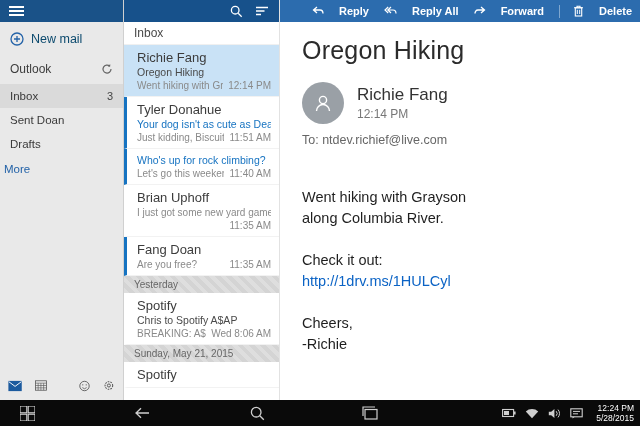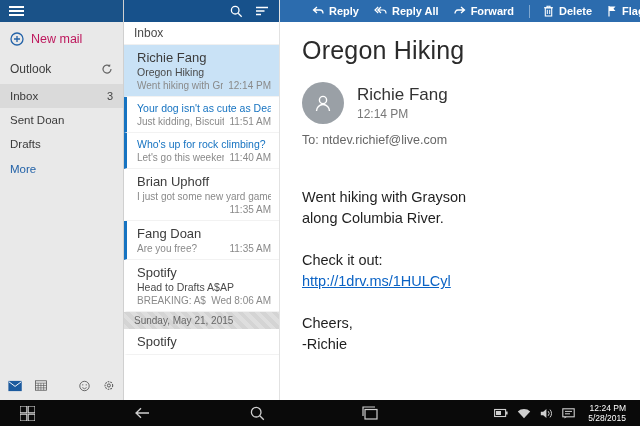--- a/index.html
+++ b/index.html
@@ -5,26 +5,26 @@
   * { margin:0; padding:0; box-sizing:border-box; }
   html,body { width:640px; height:426px; overflow:hidden; background:#000;
     font-family:"Liberation Sans", sans-serif; -webkit-font-smoothing:antialiased; }
   .app { width:640px; height:400px; display:flex; background:#fff; }
 
   
   .sidebar { width:124px; background:#e9e9e9; display:flex; flex-direction:column; border-right:1px solid #d0d0d0; }
   .sidebar-top { height:22px; background:#1a5288; display:flex; align-items:center; padding-left:9px; }
   .hamburger { width:15px; display:flex; flex-direction:column; gap:2px; cursor:pointer; }
   .hamburger span { display:block; height:2px; background:#fff; }
-  .newmail { display:flex; align-items:center; gap:7px; padding:10px 10px 8px 10px; color:#be185d; font-size:12.5px; cursor:pointer; }
+  .newmail { display:flex; align-items:center; gap:7px; padding:10px 10px 8px 10px; color:#0c4a6e; font-size:12.5px; cursor:pointer; }
   .acct-row { display:flex; align-items:center; justify-content:space-between; padding:8px 10px; font-size:12px; color:#3d3d3d;gap:40px; }
   .folder { display:flex; align-items:center; justify-content:space-between; padding:6px 10px; font-size:11.5px; color:#3a3a3a; cursor:pointer; }
   .folder.selected { background:#dadada; }
   .folder .count { font-size:11px; color:#444; }
-  .more-link { padding:7px 10px; font-size:11.5px; color:#2463a8; cursor:pointer; }
+  .more-link { padding:7px 4px; font-size:11.5px; color:#2463a8; cursor:pointer; }
   .sidebar-spacer { flex:1; }
   .sidebar-icons { display:flex; align-items:center; gap:13px; padding:0 8px 7px 8px; }
   .sidebar-icons .spread { width:8px; }
 
   
   .list-pane { width:156px; display:flex; flex-direction:column; background:#fff; border-right:1px solid #e2e2e2; }
   .list-topbar { height:22px; background:#17518b; display:flex; align-items:center; justify-content:flex-end; gap:12px; padding-right:10px; }
   .list-title { height:23px; font-size:12px; color:#4a4a4a; display:flex; align-items:center; padding-left:10px; border-bottom:1px solid #f0f0f0; }
   .msgs { flex:1; overflow:hidden; }
   .msg { padding:5px 8px 4px 10px; border-bottom:1px solid #f2f2f2; border-left:3px solid transparent; cursor:pointer; }
@@ -35,42 +35,42 @@
   .msg.unread .subject { color:#1673c1; }
   .msg .line3 { display:flex; justify-content:space-between; font-size:10px; line-height:13px; color:#8a8a8a; }
   .msg .line3 .preview { white-space:nowrap; overflow:hidden; flex:1; }
   .msg .line3 .time { margin-left:5px; flex:none; }
   .group-hdr { height:17px; display:flex; align-items:center; padding-left:10px; font-size:10px; color:#666;
     background:repeating-linear-gradient(45deg,#dedede 0 4px,#d4d4d4 4px 8px); }
 
   
   .read-pane { flex:1; display:flex; flex-direction:column; background:#fff; }
   .toolbar { height:22px; background:#2c6cae; display:flex; align-items:center; color:#fff; padding:0 8px 0 32px; }
-  .tb-btn { display:flex; align-items:center; gap:5px; font-size:11px; font-weight:bold; margin-right:15px; cursor:pointer; white-space:nowrap; }
+  .tb-btn { display:flex; align-items:center; gap:15px; font-size:11px; font-weight:bold; margin-right:15px; cursor:pointer; white-space:nowrap; }
   .tb-sep { width:1px; height:13px; background:#7fa7cf; margin:0 13px 0 0; }
   .read-body { flex:1; padding:14px 20px 0 22px; overflow:hidden; }
   .subject-line { font-size:25px; font-weight:300; color:#2b2b2b; letter-spacing:0.2px; }
   .meta { display:flex; align-items:center; gap:13px; margin-top:17px; }
   .avatar { width:42px; height:42px; border-radius:50%; background:#9aa0a6; flex:none; display:flex; align-items:center; justify-content:center; }
   .meta-name { font-size:17px; color:#333; line-height:20px; }
   .meta-time { font-size:12px; color:#777; margin-top:2px; }
   .to-line { font-size:12.5px; color:#666; margin-top:9px; }
   .mail-body { margin-top:40px; font-size:14.5px; color:#1f1f1f; line-height:1.45; }
   .mail-body .gap { height:21px; }
-  .mail-link { color:#0b63c5; text-decoration:underline; cursor:pointer; }
+  .mail-link { color:#0b63c5; cursor:pointer; }
 
   
   .taskbar { height:26px; background:#0a0a0a; display:flex; align-items:center; }
   .tb-left { display:flex; align-items:center; }
   .task-icon { width:30px; display:flex; align-items:center; justify-content:center; cursor:pointer; }
   .start { margin-left:12px; }
   .back-arrow { margin-left:85px; }
   .tb-search { margin-left:85px; }
   .tb-taskview { margin-left:82px; }
-  .tray { margin-left:auto; display:flex; align-items:center; gap:9px; padding-right:14px; }
+  .tray { margin-left:auto; display:flex; align-items:center; gap:9px; padding-right:6px; }
   .clock { text-align:right; color:#fff; font-size:8.5px; line-height:10px; margin-left:4px; cursor:pointer; }
   svg { display:block; }
 </style>
 </head>
 <body>
 
 <div class="app">
 
   <div class="sidebar">
     <div class="sidebar-top">
@@ -151,20 +151,21 @@
       <div class="msg selected">
         <div class="sender">Richie Fang</div>
         <div class="subject">Oregon Hiking</div>
         <div class="line3">
             <span class="preview">Went hiking with Grayson along C</span>
             <span class="time">12:14 PM</span>
           </div>
       </div>
 
       <div class="msg unread">
+        <div class="sender">Tyler Donahue</div>
         <div class="subject">Your dog isn't as cute as Deana's</div>
         <div class="line3">
             <span class="preview">Just kidding, Biscuit is your friend</span>
             <span class="time">11:51 AM</span>
           </div>
       </div>
 
       <div class="msg unread">
         <div class="subject">Who's up for rock climbing?</div>
         <div class="line3">
@@ -185,24 +186,25 @@
       </div>
 
       <div class="msg unread">
         <div class="sender">Fang Doan</div>
         <div class="line3">
             <span class="preview">Are you free?</span>
             <span class="time">11:35 AM</span>
           </div>
       </div>
 
+      <div class="group-hdr">Yesterday</div>
 
       <div class="msg">
         <div class="sender">Spotify</div>
-        <div class="subject">Head to Drafts A$AP</div>
+        <div class="subject">Chris to Spotify A$AP</div>
         <div class="line3">
             <span class="preview">BREAKING: A$AP Rocky's bra</span>
             <span class="time">Wed 8:06 AM</span>
           </div>
       </div>
 
       <div class="group-hdr">Sunday, May 21, 2015</div>
 
       <div class="msg">
         <div class="sender">Spotify</div>

